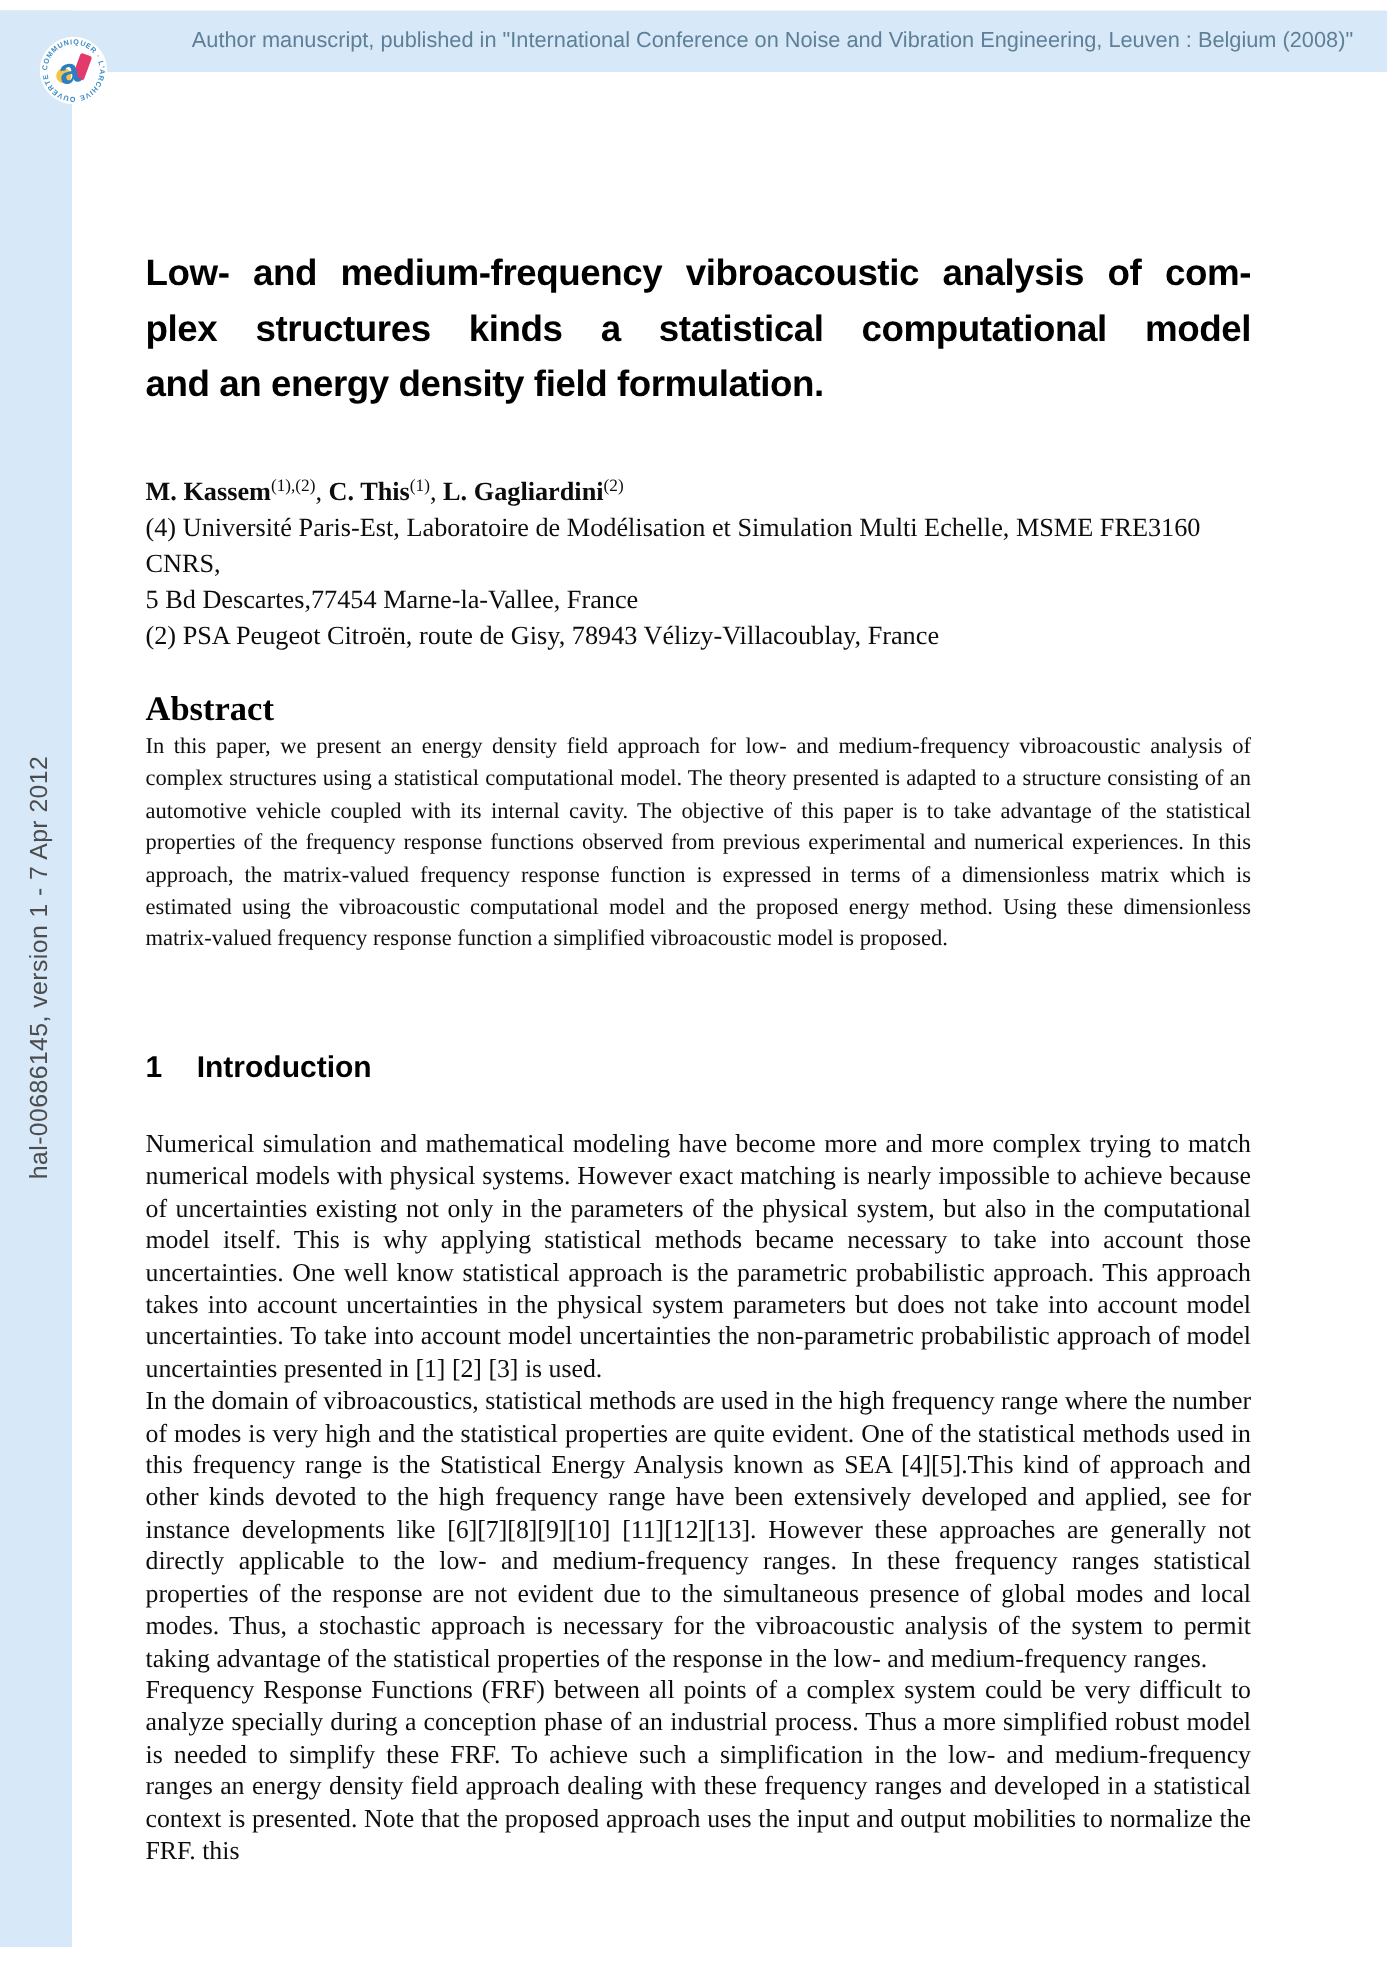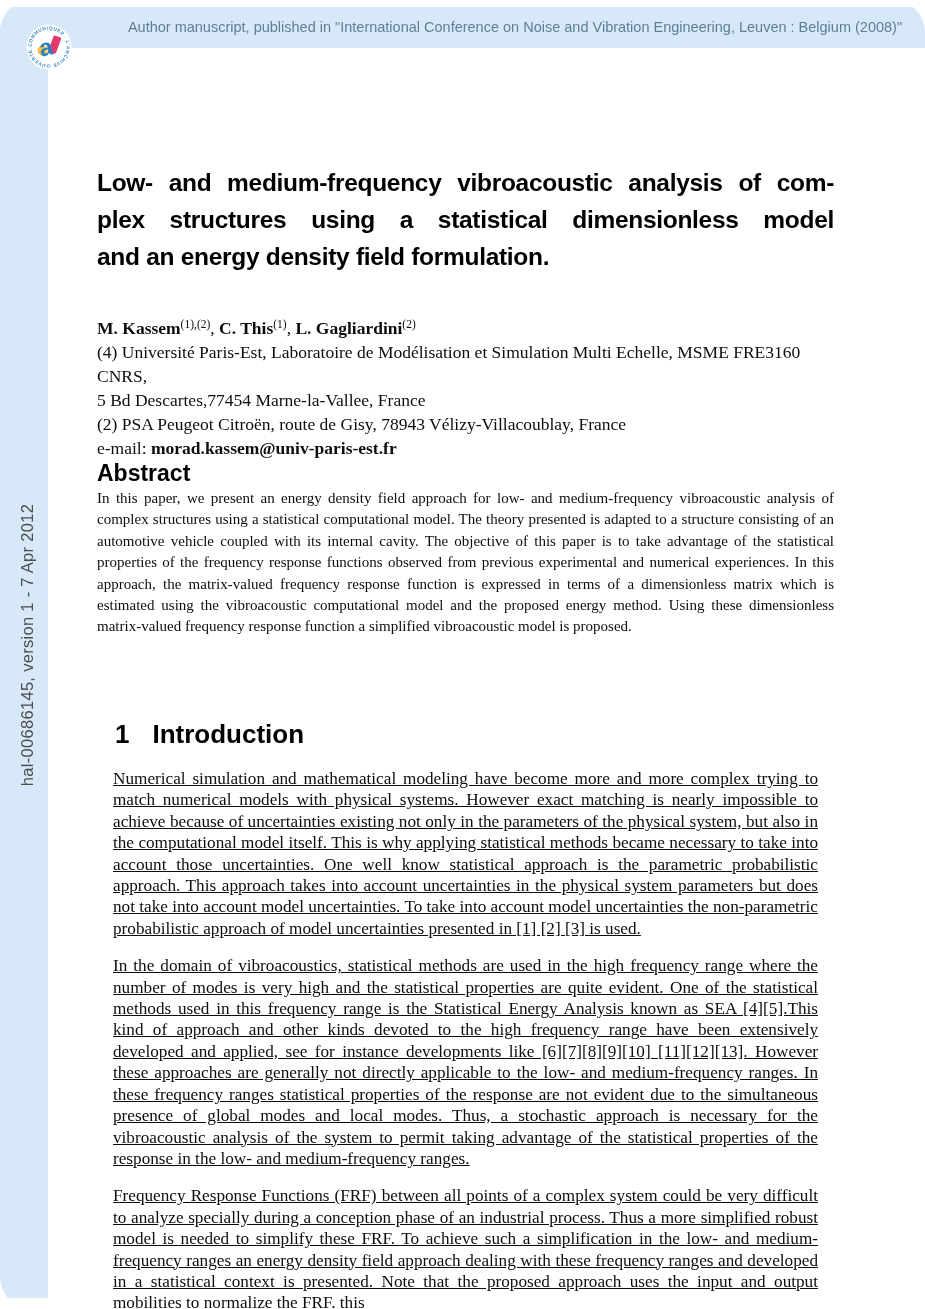--- a/index.html
+++ b/index.html
@@ -1,17 +1,17 @@
 <!DOCTYPE html>
 <html><head>
 <meta charset="utf-8">
 <style>
   html,body{margin:0;padding:0;background:#ffffff;}
   .page{position:relative;width:925px;height:1309px;background:#ffffff;overflow:hidden;
-        font-family:"Liberation Serif",serif;color:#0d0d0d;border-radius:32px;}
+        font-family:"Liberation Serif",serif;color:#0d0d0d;}
 
   
   .band{position:absolute;left:0;top:7px;width:925px;height:41px;background:#d7e8f8;}
   .side{position:absolute;left:0;top:7px;width:48px;height:1291px;background:#d7e8f8;}
 
   .banner{position:absolute;left:0;top:7px;width:925px;height:41px;line-height:41px;
           box-sizing:border-box;padding-left:105px;text-align:center;
           font-family:"Liberation Sans",sans-serif;font-size:14.5px;color:#5e7f96;}
 
   .logo{position:absolute;left:26px;top:24px;}
@@ -28,31 +28,31 @@
   .title .line.last{white-space:normal;text-align-last:left;}
 
   
   .authors{position:absolute;left:97px;top:312px;width:737px;font-size:17.5px;line-height:24px;}
   .authors .name{font-weight:bold;}
   .authors sup{font-size:11.5px;font-weight:normal;vertical-align:6px;}
   .authors .bold{font-weight:bold;}
 
   
   .h-abstract{position:absolute;left:97px;top:460px;margin:0;
-              font-family:Liberation Sans, sans-serif;font-weight:bold;font-size:23px;color:#000;}
-  .h-intro{position:absolute;left:97px;top:701px;margin:18px;
-           font-family:"Liberation Sans",sans-serif;font-weight:bold;font-size:26px;color:#000;}
+              font-family:Liberation Serif, serif;font-weight:bold;font-size:23px;color:#000;}
+  .h-intro{position:absolute;left:97px;top:701px;margin:0;
+           font-family:"Liberation Sans",sans-serif;font-weight:bold;font-size:20px;color:#000;}
   .h-intro .num{margin-right:23px;}
 
   
   .abstract-p{position:absolute;left:97px;top:488px;width:737px;margin:0;
               font-size:15px;line-height:21.4px;text-align:justify;}
   .intro-body{position:absolute;left:97px;top:752px;width:737px;
               font-size:17.2px;line-height:21.4px;text-align:justify;}
-  .intro-body p{margin:16px;text-decoration:underline;}
+  .intro-body p{margin:0;}
 </style>
 </head>
 <body>
 
 <div class="page">
 
   <div class="band"></div>
   <div class="side"></div>
 
   <div class="banner">Author manuscript, published in "International Conference on Noise and Vibration Engineering, Leuven : Belgium (2008)"</div>
@@ -69,30 +69,29 @@
       <circle cx="16.5" cy="26.5" r="5" fill="#f6c445"></circle>
       <rect x="25" y="12" width="8" height="17" rx="1.5" fill="#e23a6d" transform="rotate(20 29 20)"></rect>
       <text x="20" y="31.5" text-anchor="middle" font-size="24" font-weight="bold" fill="#2e7fc1" font-family="'Liberation Sans',sans-serif" transform="rotate(-12 20 24)">a</text>
     </g>
   </svg>
 
   <div class="stamp">hal-00686145, version 1 - 7 Apr 2012</div>
 
   <div class="title">
     <div class="line">Low- and medium-frequency vibroacoustic analysis of com-</div>
-    <div class="line">plex structures using a statistical dimensionless model</div>
+    <div class="line">plex structures kinds a statistical computational model</div>
     <div class="line last">and an energy density field formulation.</div>
   </div>
 
   <div class="authors">
     <div><span class="name">M. Kassem</span><sup>(1),(2)</sup><span>, </span><span class="name">C. This</span><sup>(1)</sup><span>, </span><span class="name">L. Gagliardini</span><sup>(2)</sup></div>
     <div>(4) Université Paris-Est, Laboratoire de Modélisation et Simulation Multi Echelle, MSME FRE3160 CNRS,</div>
     <div>5 Bd Descartes,77454 Marne-la-Vallee, France</div>
     <div>(2) PSA Peugeot Citroën, route de Gisy, 78943 Vélizy-Villacoublay, France</div>
-    <div><span>e-mail: </span><span class="bold">morad.kassem@univ-paris-est.fr</span></div>
   </div>
 
   <h2 class="h-abstract">Abstract</h2>
   <p class="abstract-p">In this paper, we present an energy density field approach for low- and medium-frequency vibroacoustic analysis of complex structures using a statistical computational model. The theory presented is adapted to a structure consisting of an automotive vehicle coupled with its internal cavity. The objective of this paper is to take advantage of the statistical properties of the frequency response functions observed from previous experimental and numerical experiences. In this approach, the matrix-valued frequency response function is expressed in terms of a dimensionless matrix which is estimated using the vibroacoustic computational model and the proposed energy method. Using these dimensionless matrix-valued frequency response function a simplified vibroacoustic model is proposed.</p>
 
   <h2 class="h-intro"><span class="num">1</span><span>Introduction</span></h2>
 
   <div class="intro-body">
     <p>Numerical simulation and mathematical modeling have become more and more complex trying to match numerical models with physical systems. However exact matching is nearly impossible to achieve because of uncertainties existing not only in the parameters of the physical system, but also in the computational model itself. This is why applying statistical methods became necessary to take into account those uncertainties. One well know statistical approach is the parametric probabilistic approach. This approach takes into account uncertainties in the physical system parameters but does not take into account model uncertainties. To take into account model uncertainties the non-parametric probabilistic approach of model uncertainties presented in [1] [2] [3] is used.</p>
     <p>In the domain of vibroacoustics, statistical methods are used in the high frequency range where the number of modes is very high and the statistical properties are quite evident. One of the statistical methods used in this frequency range is the Statistical Energy Analysis known as SEA [4][5].This kind of approach and other kinds devoted to the high frequency range have been extensively developed and applied, see for instance developments like [6][7][8][9][10] [11][12][13]. However these approaches are generally not directly applicable to the low- and medium-frequency ranges. In these frequency ranges statistical properties of the response are not evident due to the simultaneous presence of global modes and local modes. Thus, a stochastic approach is necessary for the vibroacoustic analysis of the system to permit taking advantage of the statistical properties of the response in the low- and medium-frequency ranges.</p>

